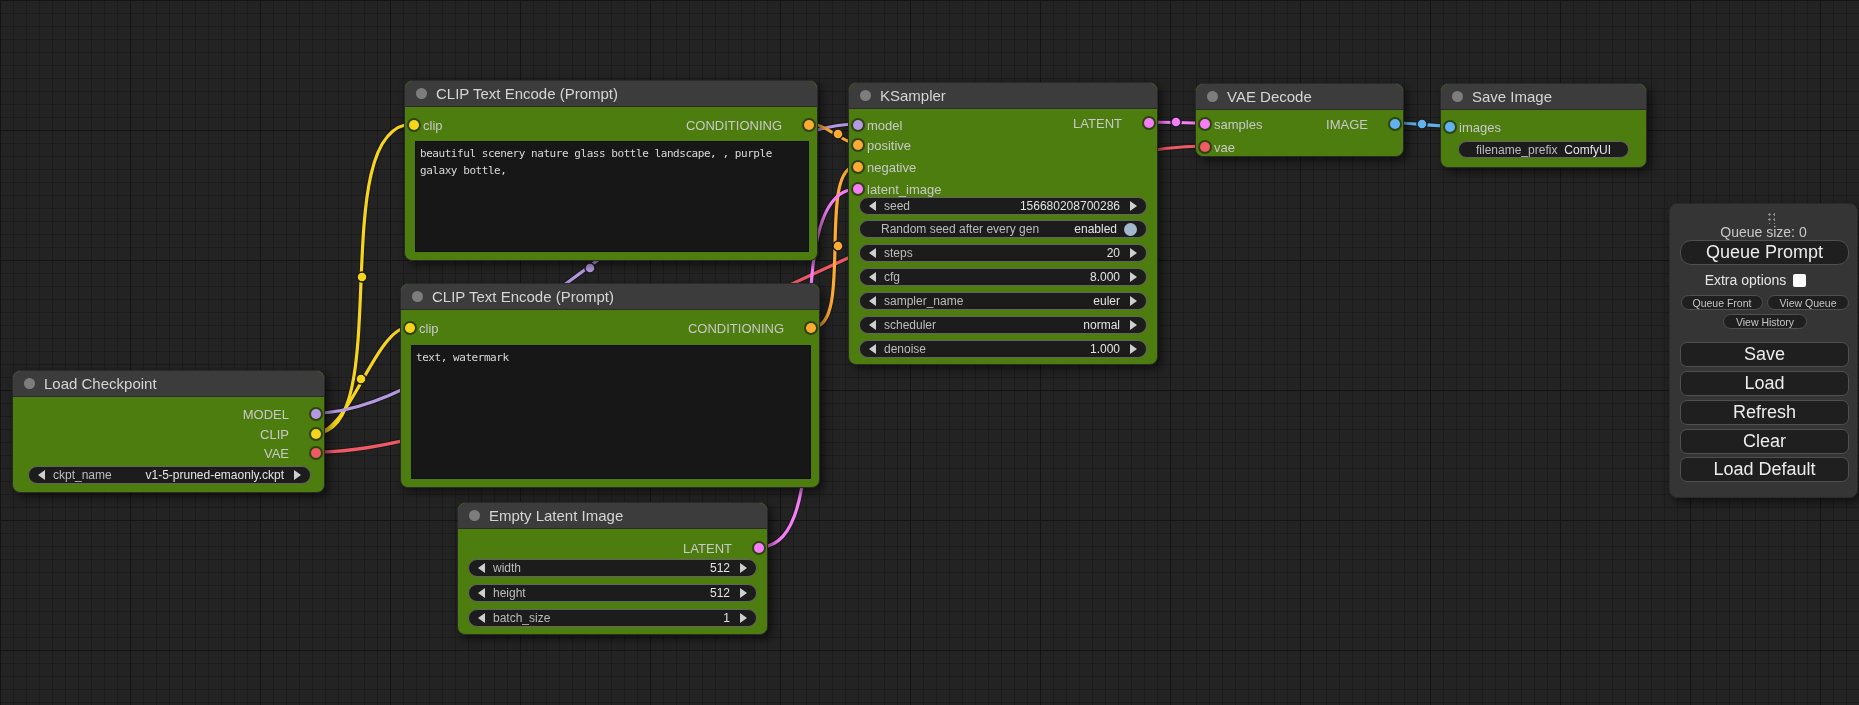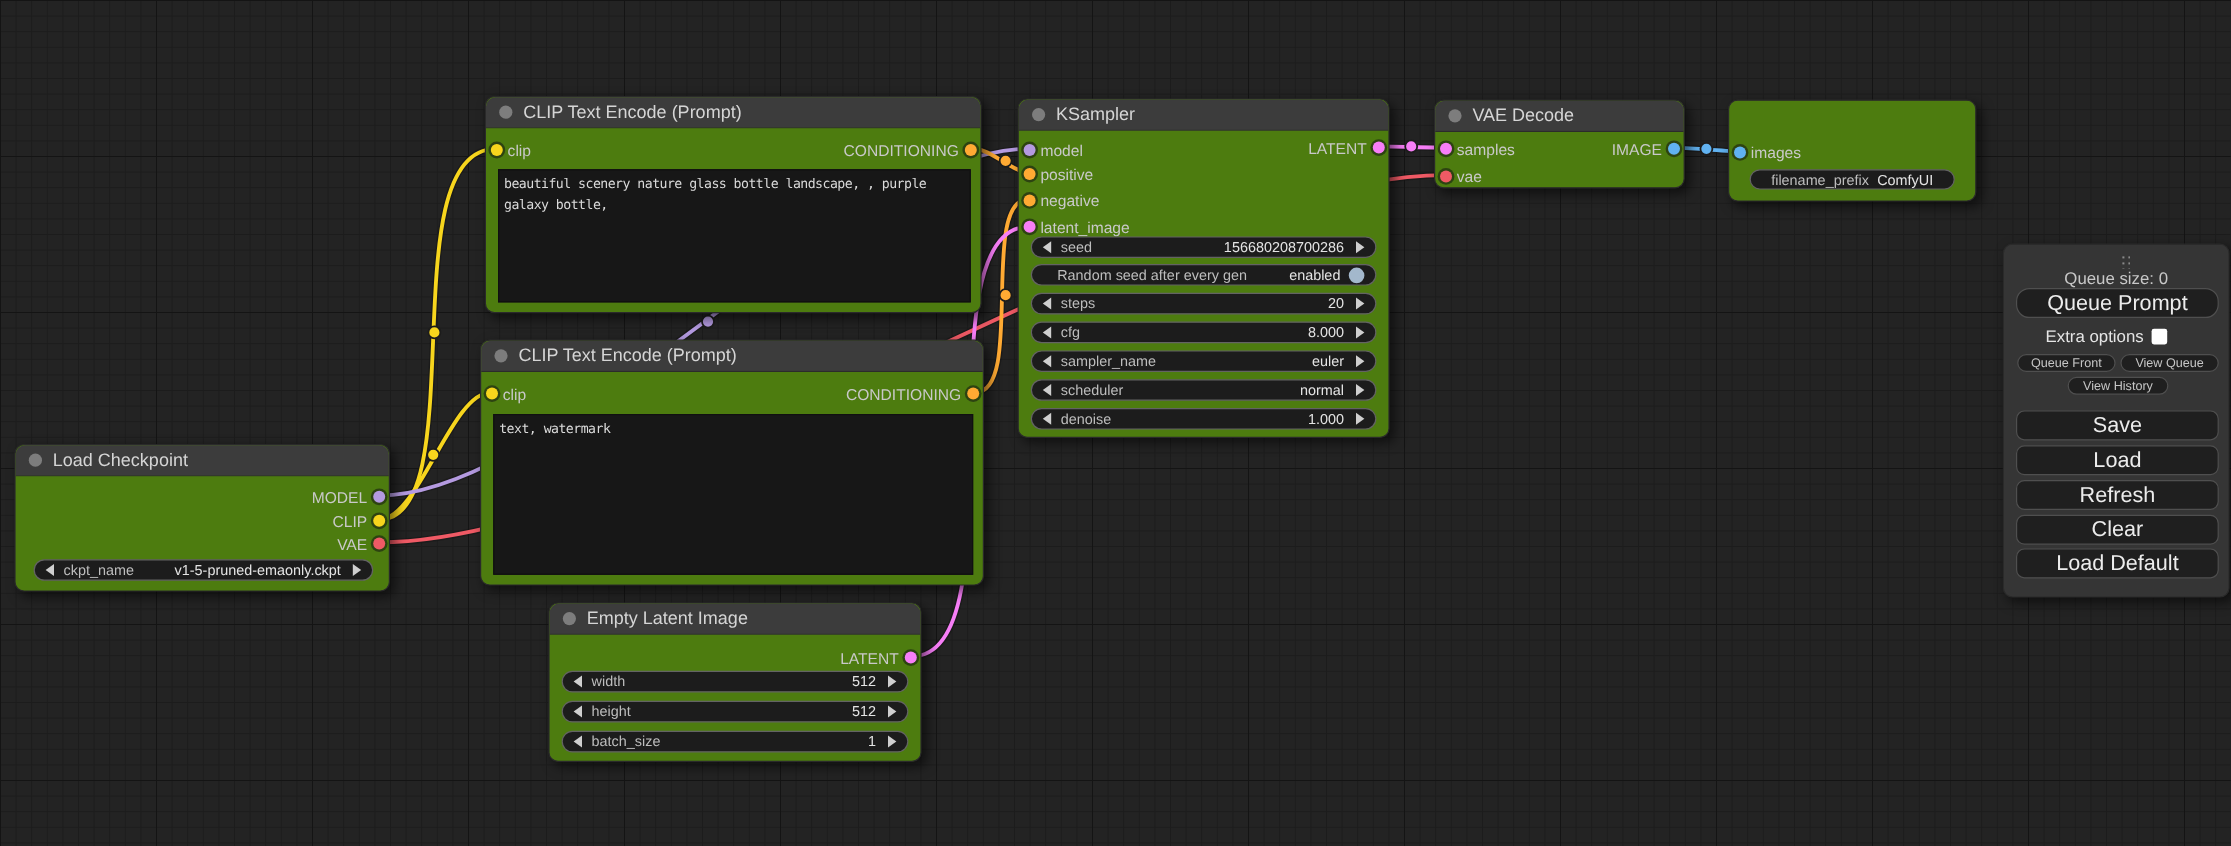--- a/index.html
+++ b/index.html
@@ -33,21 +33,21 @@
     background:#3c3c3c;
     border-radius:8px 8px 0 0;
     border-bottom:1px solid #2b2b2b;
     display:flex; align-items:center;
   }
   .tdot { width:11px; height:11px; border-radius:50%; background:#7d7d7d; margin:0 9px 0 11px; flex:none; }
   .ttext { font-size:15px; color:#d5d5d5; white-space:nowrap; }
 
   .slot { position:absolute; height:20px; display:flex; align-items:center; font-size:13px; color:#c9c9c9; }
   .slot.in  { left:0;  padding-left:18px; }
-  .slot.out { right:0; padding-right:18px; }
+  .slot.out { right:0; padding-right:35px; }
   .sdot { position:absolute; top:50%; width:10px; height:10px; border-radius:50%; margin-top:-5px; box-shadow:0 0 0 2px rgba(20,20,20,.55); }
   .slot.in  .sdot { left:4px; }
   .slot.out .sdot { right:3px; }
 
   .prompt {
     position:absolute; left:10px; right:8px;
     background:#171717; border:1px solid #101010; border-radius:0;
     font-family:"DejaVu Sans Mono", monospace;
     font-size:11px; letter-spacing:-0.45px; line-height:17px;
     color:#dadada; padding:3px 4px;
@@ -326,20 +326,24 @@
     <span class="sdot" style="background: rgb(239, 90, 101);"></span>
     <span>vae</span>
   </div>
   <div class="slot out" style="top:30px">
     <span>IMAGE</span>
     <span class="sdot" style="background: rgb(97, 178, 241);"></span>
   </div>
 </div>
 
 <div class="node" id="n-save">
+  <div class="title">
+    <span class="tdot"></span>
+    <span class="ttext">Save Image</span>
+  </div>
   <div class="slot in" style="top:33px">
     <span class="sdot" style="background: rgb(97, 178, 241);"></span>
     <span>images</span>
   </div>
   <div class="pill" style="top:57px;left:17px;right:17px;height:17px">
     <span class="wlabel" style="margin-left:8px">filename_prefix</span>
     <span class="sp"></span>
     <span class="wvalue" style="margin-right:8px">ComfyUI</span>
   </div>
 </div>

